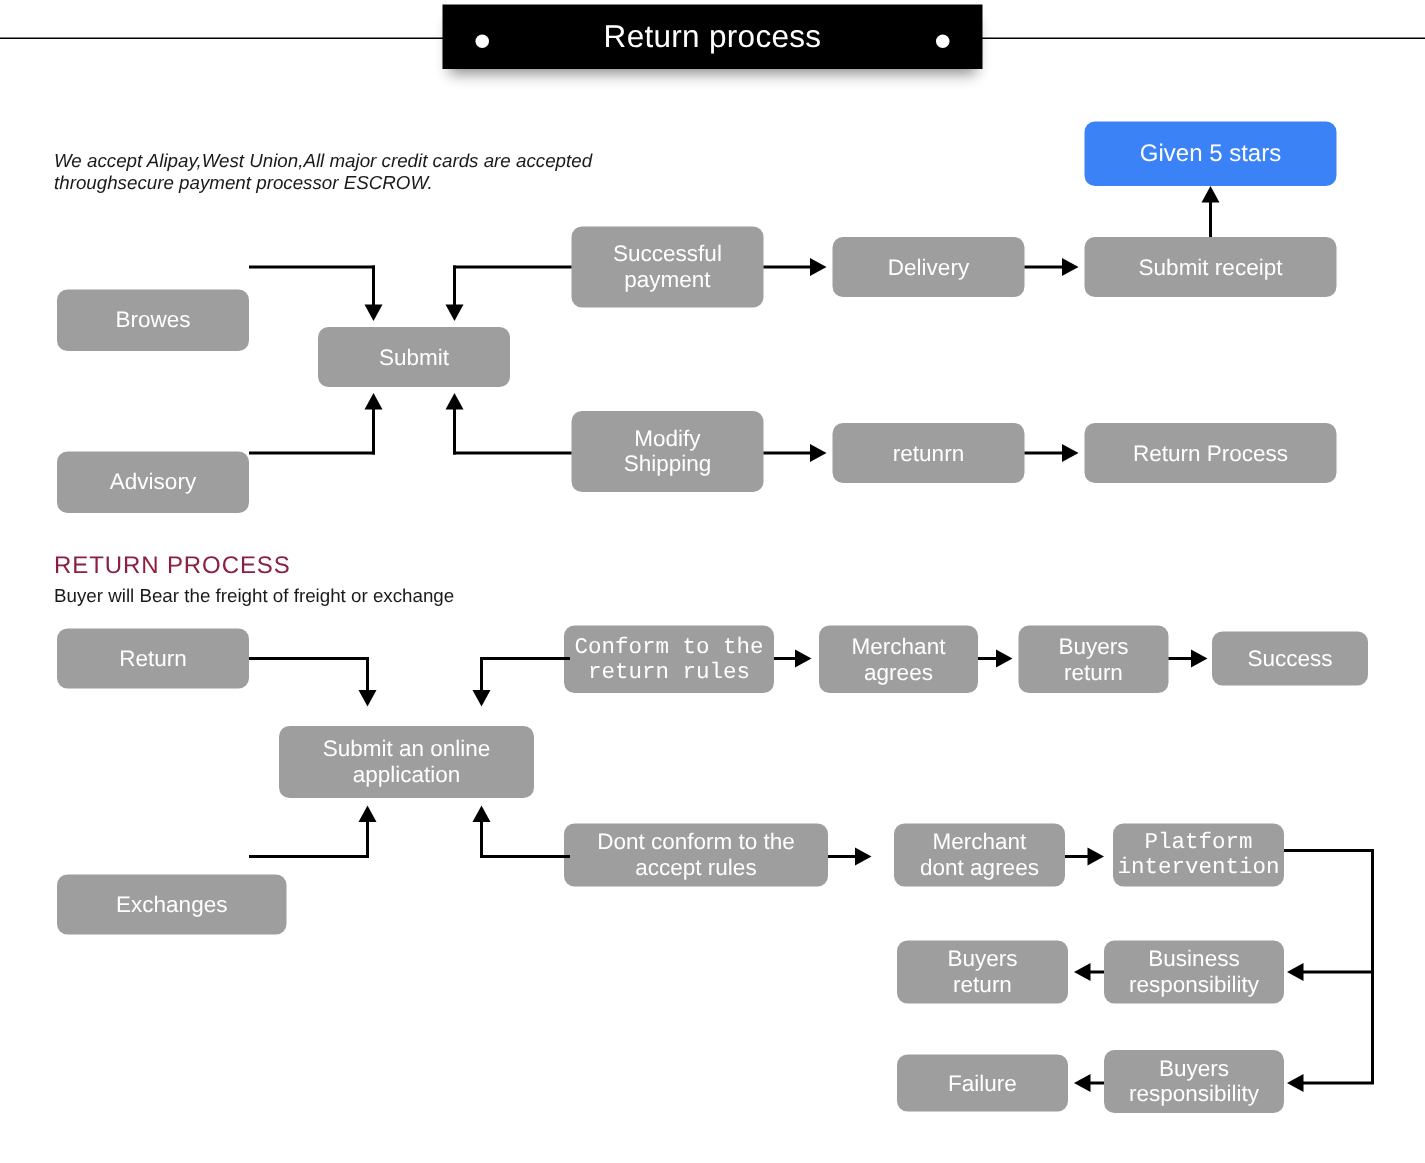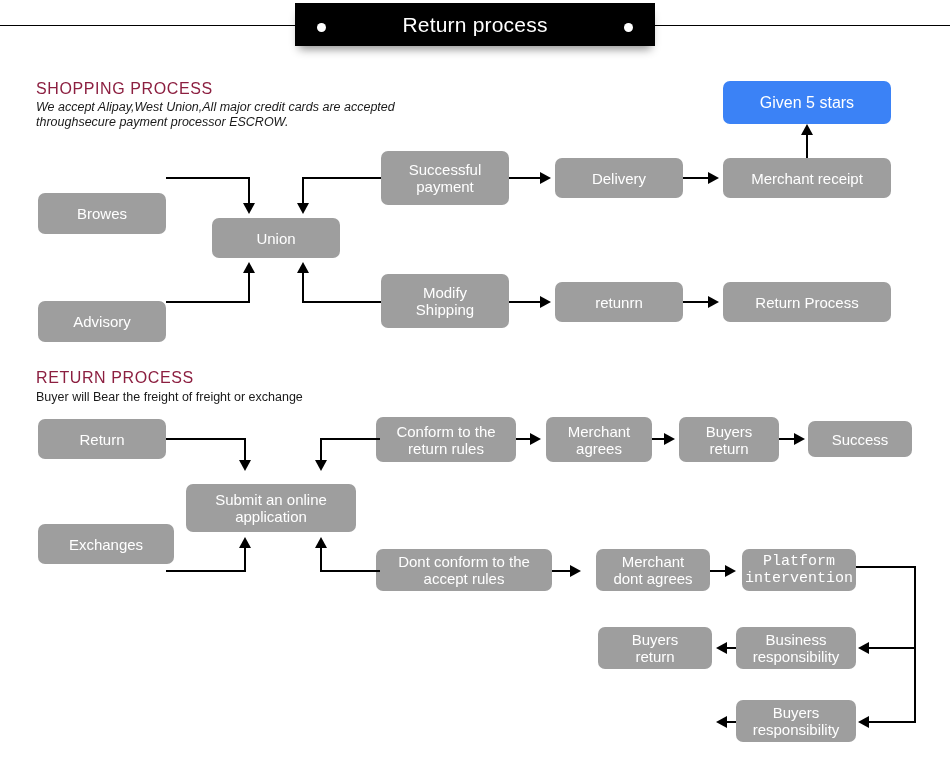--- a/index.html
+++ b/index.html
@@ -140,33 +140,32 @@
 
   <div class="hline" id="banner-rule-left"></div>
   <div class="hline" id="banner-rule-right"></div>
 
   <div id="banner">
     <span class="banner-dot left"></span>
     <span class="banner-dot right"></span>
     <div id="banner-title">Return process</div>
   </div>
 
-  <div class="sec-title" id="shopping-title">SHOPPING PROCESS</div>
   <div class="sec-desc" id="shopping-desc">We accept Alipay,West Union,All major credit cards are accepted
 throughsecure payment processor ESCROW.</div>
 
   <div class="node accent" style="left:723px; top:81px; width:168px; height:43px; font-size:16px;">Given 5 stars</div>
 
   <div class="node" style="left:38px; top:157px; width:128px; height:41px;margin-top:36px;">Browes</div>
   <div class="node" style="left:555px; top:158px; width:128px; height:40px;">Delivery</div>
   <div class="node" style="left:381px; top:151px; width:128px; height:54px;">Successful
 payment</div>
-  <div class="node" style="left:723px; top:158px; width:168px; height:40px;">Merchant receipt</div>
-
-  <div class="node" style="left:212px; top:218px; width:128px; height:40px;">Union</div>
+  <div class="node" style="left:723px; top:158px; width:168px; height:40px;">Submit receipt</div>
+
+  <div class="node" style="left:212px; top:218px; width:128px; height:40px;">Submit</div>
 
   <div class="node" style="left:38px; top:281px; width:128px; height:41px;margin-top:20px;">Advisory</div>
   <div class="node" style="left:381px; top:274px; width:128px; height:54px;">Modify
 Shipping</div>
   <div class="node" style="left:555px; top:282px; width:128px; height:40px;">retunrn</div>
   <div class="node" style="left:723px; top:282px; width:168px; height:40px;">Return Process</div>
 
   <div class="vline" style="left:806px; top:128px; height:30px;"></div>
   <div class="arrow up" style="left:801px; top:124px;"></div>
 
@@ -195,44 +194,45 @@
   <div class="hline" style="left:509px; top:301px; width:35px;"></div>
   <div class="arrow right" style="left:540px; top:296px;"></div>
 
   <div class="hline" style="left:683px; top:301px; width:29px;"></div>
   <div class="arrow right" style="left:708px; top:296px;"></div>
 
   <div class="sec-title" id="return-title">RETURN PROCESS</div>
   <div class="sec-desc" id="return-desc">Buyer will Bear the freight of freight or exchange</div>
 
   <div class="node" style="left:38px; top:419px; width:128px; height:40px;">Return</div>
-  <div class="node" style="left:376px; top:417px; width:140px; height:45px;">Conform to the
+  <div class="node" style="left:376px; top:417px; width:140px; height:45px;font-family:Liberation Mono, monospace;">Conform to the
 return rules</div>
   <div class="node" style="left:546px; top:417px; width:106px; height:45px;">Merchant
 agrees</div>
   <div class="node" style="left:679px; top:417px; width:100px; height:45px;">Buyers
 return</div>
   <div class="node" style="left:808px; top:421px; width:104px; height:36px;">Success</div>
 
   <div class="node" style="left:186px; top:484px; width:170px; height:48px;">Submit an online
 application</div>
 
-  <div class="node" style="left:38px; top:524px; width:136px; height:40px;">Exchanges</div>
+  <div class="node" style="left:38px; top:583px; width:153px; height:40px;">Exchanges</div>
   <div class="node" style="left:376px; top:549px; width:176px; height:42px;">Dont conform to the
 accept rules</div>
   <div class="node" style="left:596px; top:549px; width:114px; height:42px;">Merchant
 dont agrees</div>
   <div class="node" style="left:742px; top:549px; width:114px; height:42px;font-family:Liberation Mono, monospace;">Platform
 intervention</div>
 
   <div class="node" style="left:598px; top:627px; width:114px; height:42px;">Buyers
 return</div>
   <div class="node" style="left:736px; top:627px; width:120px; height:42px;">Business
 responsibility</div>
 
+  <div class="node" style="left:598px; top:703px; width:114px; height:38px;">Failure</div>
   <div class="node" style="left:736px; top:700px; width:120px; height:42px;">Buyers
 responsibility</div>
 
   <div class="hline" style="left:166px; top:438px; width:80px;"></div>
   <div class="vline" style="left:244px; top:438px; height:23px;"></div>
   <div class="arrow down" style="left:239px; top:460px;"></div>
 
   <div class="hline" style="left:320px; top:438px; width:60px;"></div>
   <div class="vline" style="left:320px; top:438px; height:23px;"></div>
   <div class="arrow down" style="left:315px; top:460px;"></div>

